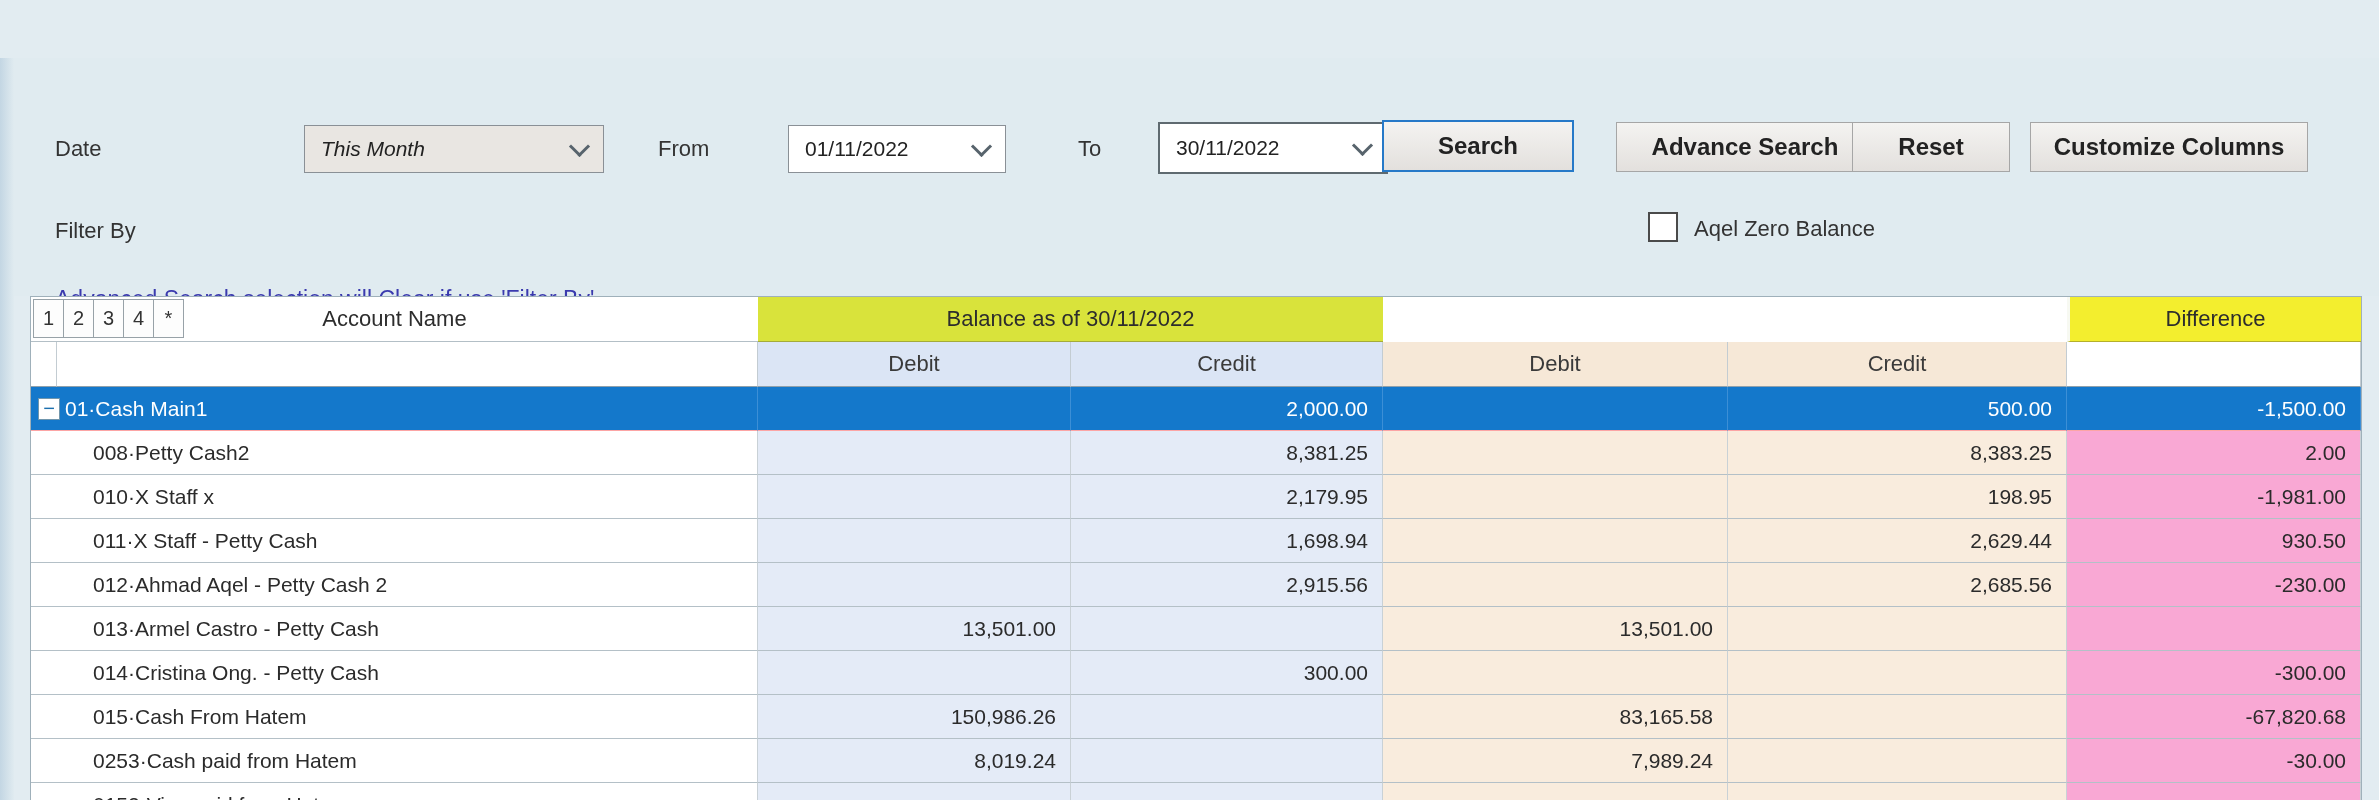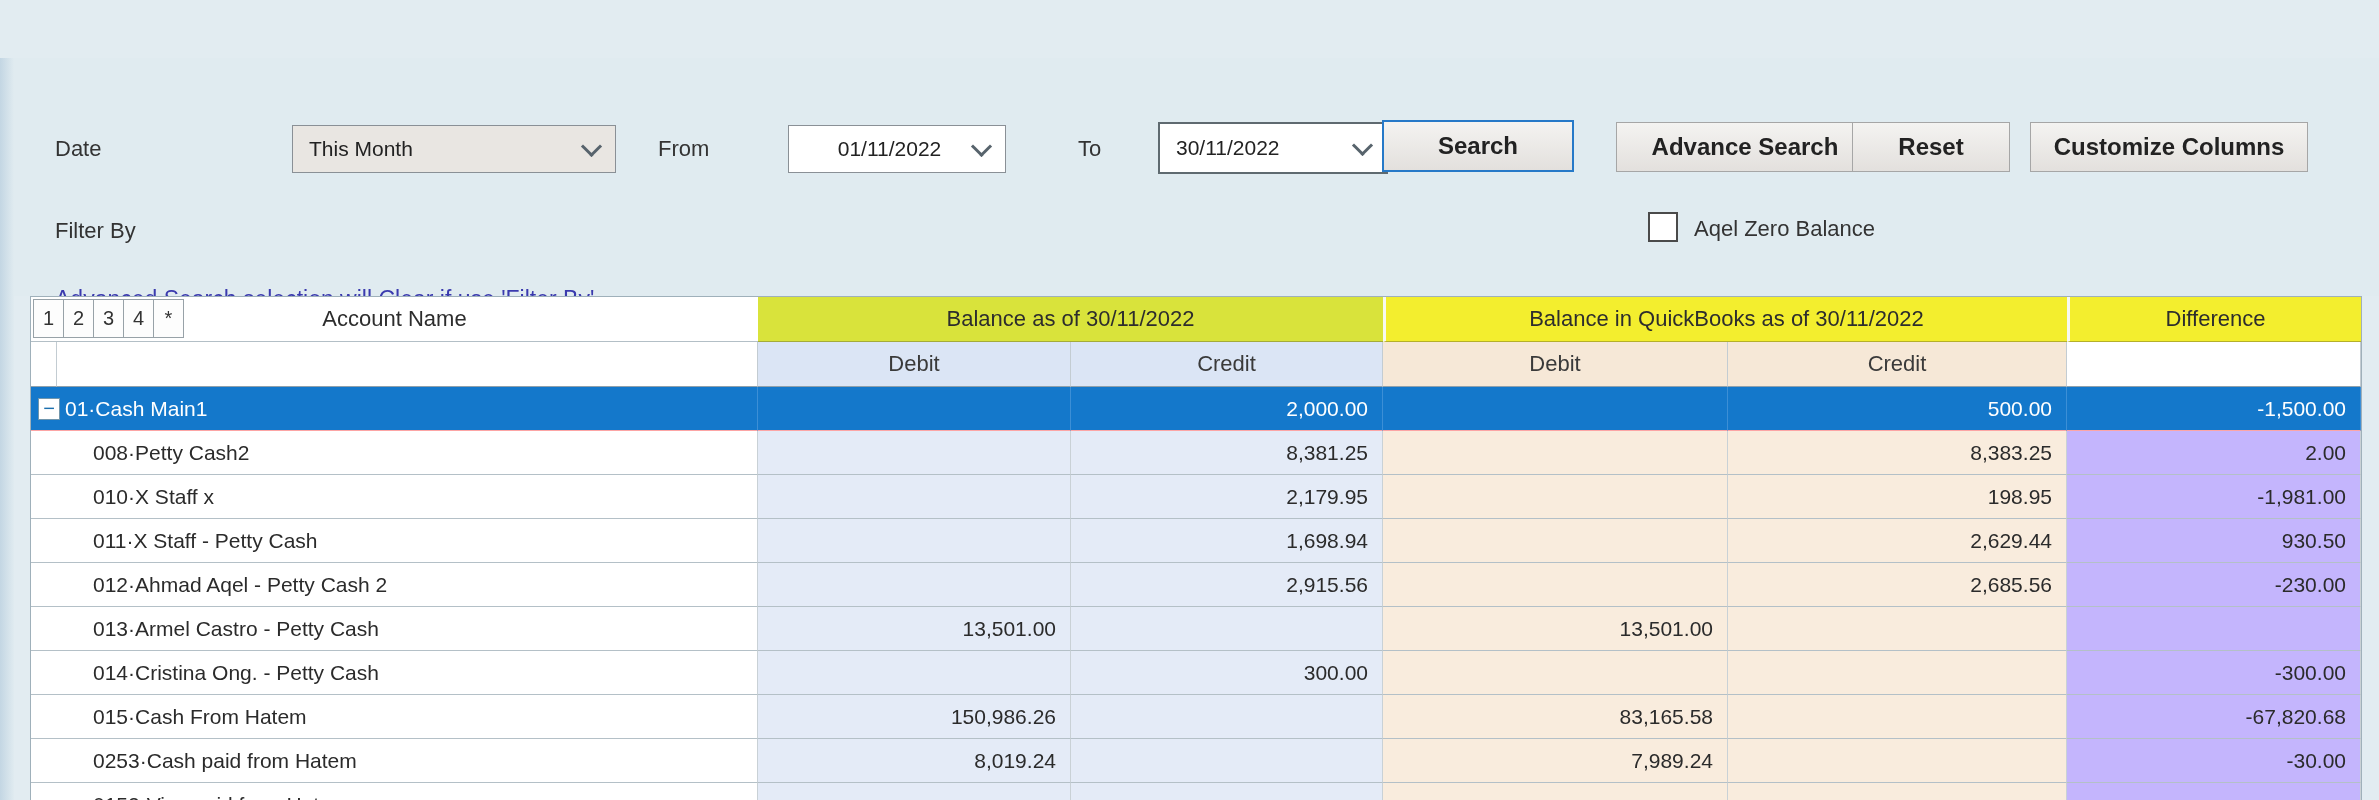--- a/index.html
+++ b/index.html
@@ -59,41 +59,41 @@
 
   .trow{height:44px;}
   .cell{box-sizing:border-box;border-bottom:1px solid #b4c0c7;border-right:1px solid #c9d1d6;
     display:flex;align-items:center;font-size:21px;color:#2b2b2b;overflow:hidden;white-space:nowrap;}
   .c-ind{background:#fff;border-right:none;}
   .c-acc{background:#fff;padding-left:8px;}
   .c-acc.lvl1{padding-left:36px;}
   .num{justify-content:flex-end;padding-right:14px;}
   .c-bd,.c-bc{background:#e4ebf7;}
   .c-qd,.c-qc{background:#f9ecdd;}
-  .c-diff{background:#c4b5fd;}
+  .c-diff{background:#f9a8d4;}
   .trow.selected .cell{background:#1478cb;color:#fff;border-bottom:1px solid #fca5a5;border-right-color:#3c8fd6;}
   .expander{position:absolute;left:7px;top:11px;width:22px;height:22px;box-sizing:border-box;
     background:#fff;border:1px solid #7096ad;color:#1b6fae;font-size:20px;line-height:19px;
     text-align:center;z-index:2;}
 </style>
 </head>
 <body>
 
 <div class="page">
 
 
   <div class="controls">
     <span class="lbl" style="left:55px;top:78px;">Date</span>
-    <div class="combo" style="left:292px;top:67px;width:324px;height:48px;">
+    <div class="combo" style="left:304px;top:67px;width:300px;height:48px;font-style:italic;">
       <span class="val">This Month</span>
       <span class="chev"></span>
     </div>
 
     <span class="lbl" style="left:658px;top:78px;">From</span>
-    <div class="combo white" style="left:788px;top:67px;width:218px;height:48px;text-align:center;">
+    <div class="combo white" style="left:788px;top:67px;width:218px;height:48px;">
       <span class="val">01/11/2022</span>
       <span class="chev"></span>
     </div>
 
     <span class="lbl" style="left:1078px;top:78px;">To</span>
     <div class="combo white focused" style="left:1158px;top:64px;width:230px;height:52px;">
       <span class="val">30/11/2022</span>
       <span class="chev"></span>
     </div>
 
@@ -122,21 +122,20 @@
         <div class="level-btns" id="level-btns">
             <div class="lvl-btn">1</div>
             <div class="lvl-btn">2</div>
             <div class="lvl-btn">3</div>
             <div class="lvl-btn">4</div>
             <div class="lvl-btn">*</div>
           </div>
         <span class="acc-title">Account Name</span>
       </div>
       <div class="hcell grp-bal">Balance as of 30/11/2022</div>
-      <div class="hcell grp-qb">Balance in QuickBooks as of 30/11/2022</div>
       <div class="hcell grp-diff">Difference</div>
     </div>
 
     <div class="grow h2">
       <div class="hc sub-blank"></div>
       <div class="hc sub-blank"></div>
       <div class="hc sub-bal">Debit</div>
       <div class="hc sub-bal">Credit</div>
       <div class="hc sub-qb">Debit</div>
       <div class="hc sub-qb">Credit</div>

